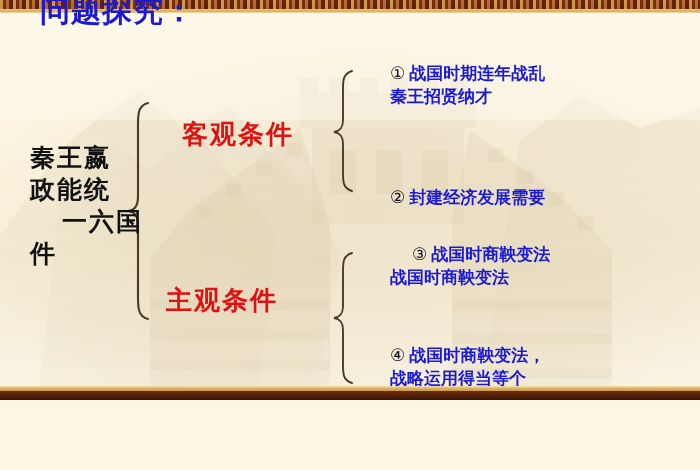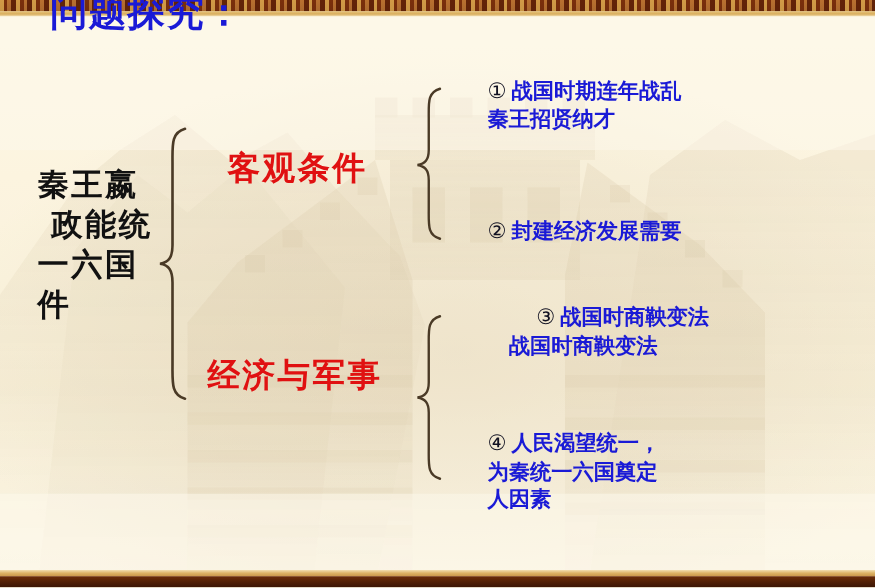--- a/index.html
+++ b/index.html
@@ -11,21 +11,21 @@
     width: 700px;
     height: 470px;
     overflow: hidden;
     font-family: "DejaVu Sans", "Liberation Sans", sans-serif;
     background: #fdf6e3;
   }
 
   #slide {
     position: relative;
     width: 700px;
-    height: 470px;
+    height: 400px;
     overflow: hidden;
     background:
       radial-gradient(ellipse 520px 300px at 52% 60%, rgba(198,176,144,0.30) 0%, rgba(205,186,156,0.18) 45%, rgba(253,246,227,0) 78%),
       linear-gradient(180deg, #fdf7e6 0%, #fbf3de 30%, #f7eed6 65%, #fdf8ea 100%);
   }
 
   
   #backdrop {
     position: absolute;
     inset: 0;
@@ -137,22 +137,22 @@
   }
   .point .marker {
     color: #111122;
     font-weight: normal;
     margin-right: 4px;
   }
   .point .pline { display: block; }
   .point .pline.indent { padding-left: 22px; }
 
   #point-1 { left: 390px; top: 62px; }
-  #point-2 { left: 390px; top: 174px; }
-  #point-3 { left: 407px; top: 243px; }
+  #point-2 { left: 390px; top: 186px; }
+  #point-3 { left: 390px; top: 243px; }
   #point-4 { left: 390px; top: 344px; }
 </style>
 </head>
 <body>
 
 <div id="slide">
 
   <svg id="backdrop" viewBox="0 0 700 470" preserveAspectRatio="none" aria-hidden="true">
     <defs>
       <linearGradient id="wallG" x1="0" y1="0" x2="0" y2="1">
@@ -225,35 +225,35 @@
   </svg>
 
   <div id="top-band"></div>
   <div id="top-rule"></div>
   <div id="bottom-rule"></div>
   <div id="bottom-band"></div>
 
   <div id="title">问题探究：</div>
 
   <div id="stem">
-    <span class="stem-line" style="display: block;">秦王嬴</span>
-    <span class="stem-line" style="display: block; margin-left: 11px;">政能统</span>
-    <span class="stem-line" style="display: block;">一六国</span>
+    <span class="stem-line" style="display: block; margin-top: 10px;">秦王嬴</span>
+    <span class="stem-line" style="display: block;">政能统</span>
+    <span class="stem-line" style="display: block; margin-left: 32px;">一六国</span>
     <span class="stem-line" style="display: block;">件</span>
   </div>
 
   <div class="brace" style="left:126px; top:100px;">
     <svg width="26" height="222" viewBox="0 0 26 222">
       <path d="M 22 3 C 11 6, 12 16, 12 30 L 12 96 C 12 106, 9 110, 2 111
                C 9 112, 12 116, 12 126 L 12 192 C 12 206, 11 216, 22 219" fill="none" stroke="#4a3a26" stroke-width="2.1" stroke-linecap="round"></path>
     </svg>
   </div>
 
   <div class="cond" id="cond-objective">客观条件</div>
-  <div class="cond" id="cond-subjective">经济与军事</div>
+  <div class="cond" id="cond-subjective">主观条件</div>
 
   <div class="brace" style="left:332px; top:68px;">
     <svg width="24" height="126" viewBox="0 0 24 126">
       <path d="M 20 3 C 10 6, 11 14, 11 26 L 11 52 C 11 60, 8 63, 2 64
                C 8 65, 11 68, 11 76 L 11 100 C 11 112, 10 120, 20 123" fill="none" stroke="#4a3a26" stroke-width="1.9" stroke-linecap="round"></path>
     </svg>
   </div>
 
   <div class="brace" style="left:332px; top:250px;">
     <svg width="24" height="136" viewBox="0 0 24 136">
@@ -270,18 +270,18 @@
   <div class="point" id="point-2">
     <span class="pline"><span class="marker">②</span><span>封建经济发展需要</span></span>
   </div>
 
   <div class="point" id="point-3">
     <span class="pline indent"><span class="marker">③</span><span>战国时商鞅变法</span></span>
     <span class="pline">战国时商鞅变法</span>
   </div>
 
   <div class="point" id="point-4">
-    <span class="pline"><span class="marker">④</span><span>人民渴望统一，</span></span>
-    <span class="pline">为秦统一六国奠定</span>
+    <span class="pline"><span class="marker">④</span><span>战国时商鞅变法，</span></span>
+    <span class="pline">战略运用得当等个</span>
     <span class="pline">人因素</span>
   </div>
 
 </div>
 
 </body></html>

